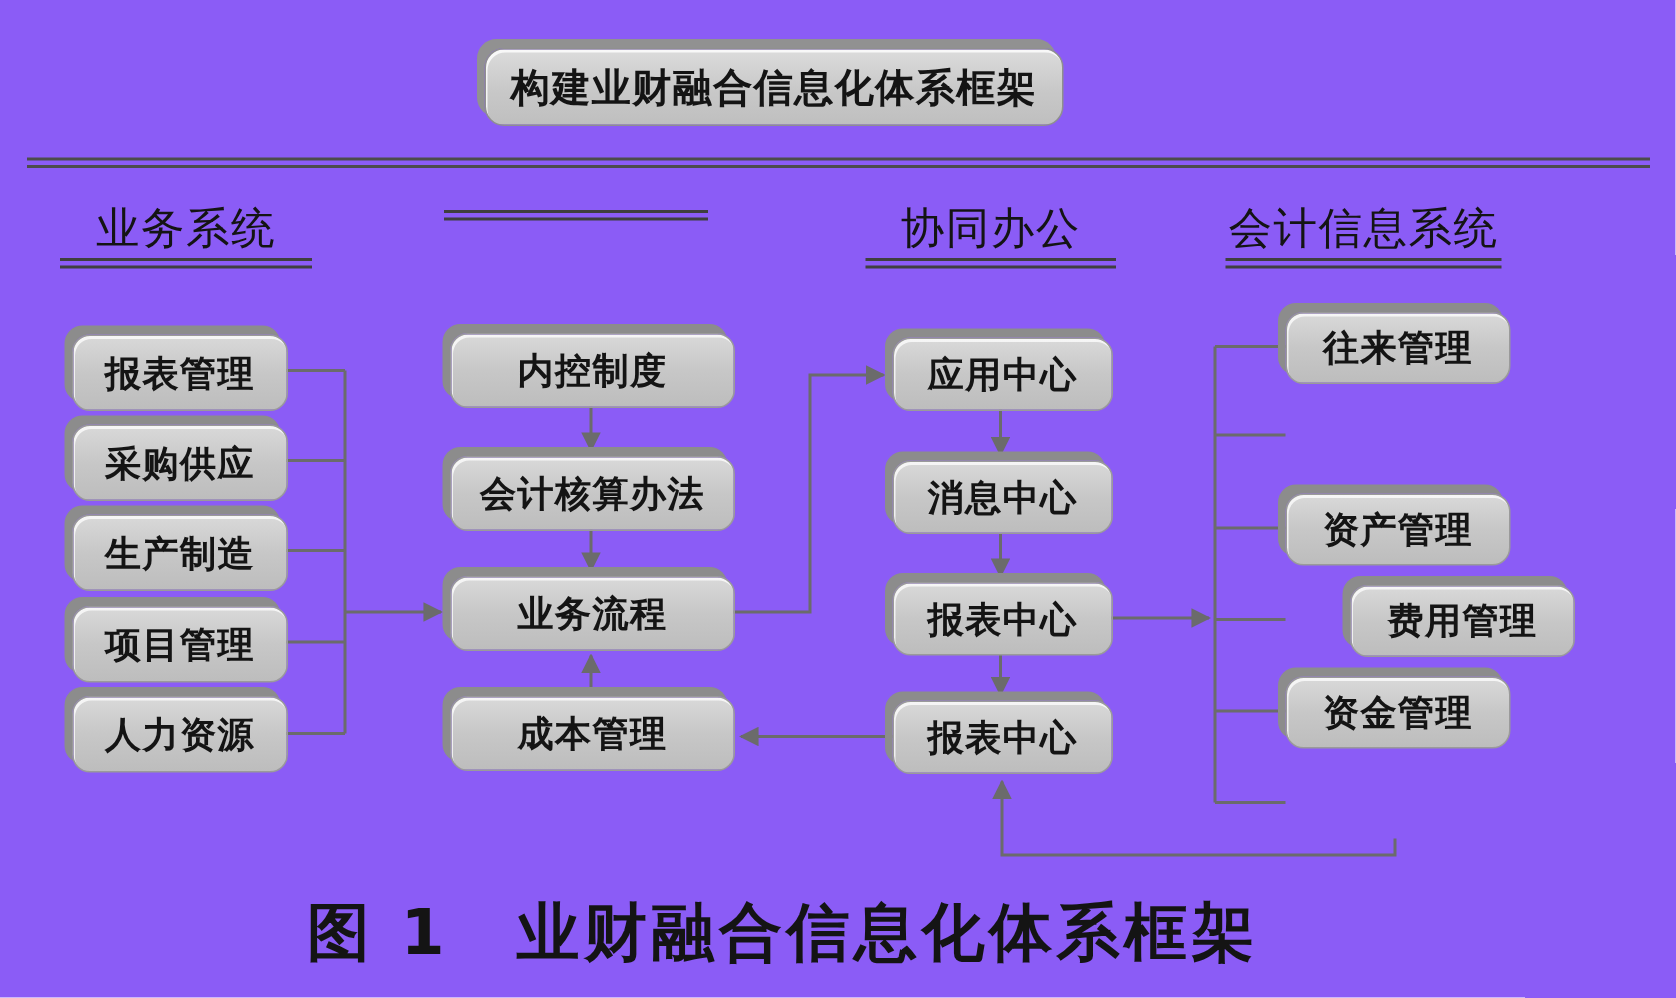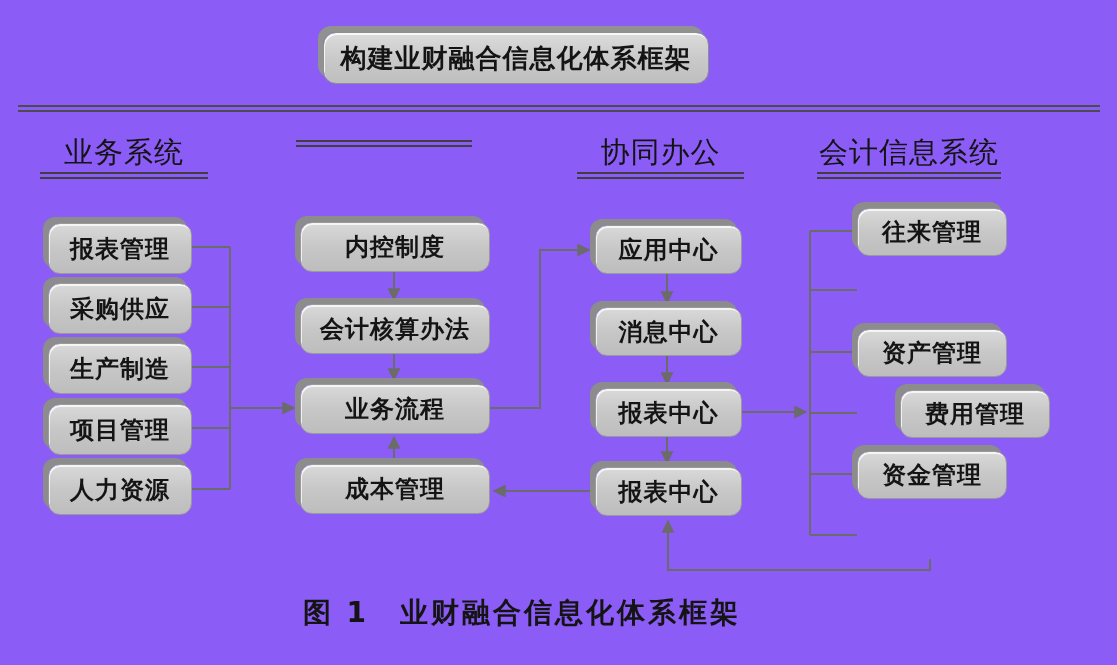--- a/index.html
+++ b/index.html
@@ -66,21 +66,21 @@
   }
   .connectors {
     position: absolute;
     left: 0; top: 0;
   }
   .caption {
     position: absolute;
     left: 0; top: 594px;
     width: 1044px;
     text-align: center;
-    font-size: 28px;
+    font-size: 42px;
     font-weight: bold;
     letter-spacing: 3px;
   }
 </style>
 </head>
 <body>
 
 <div class="canvas">
 
   <svg class="connectors" width="1117" height="665" viewBox="0 0 1117 665">

